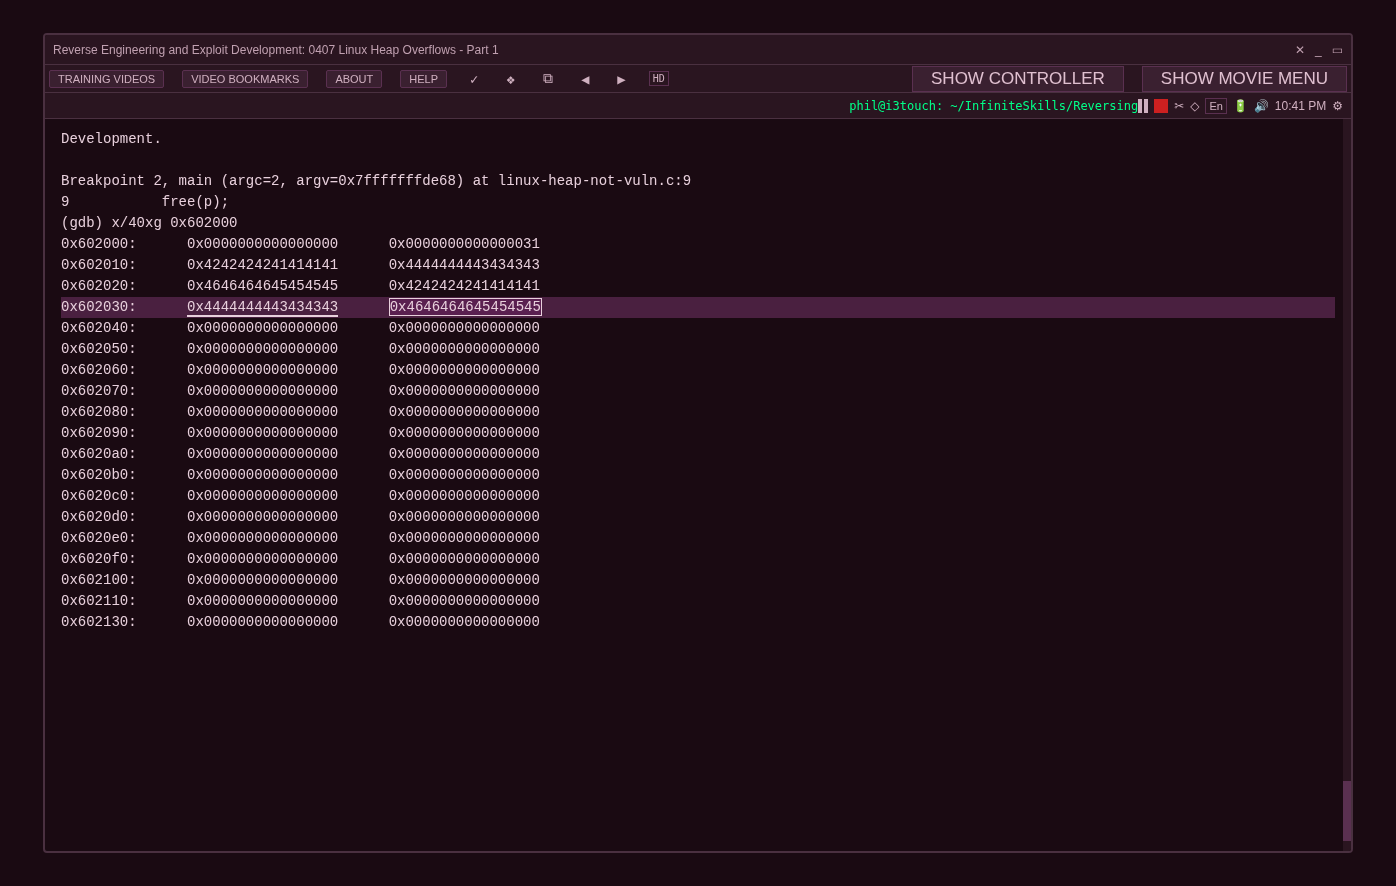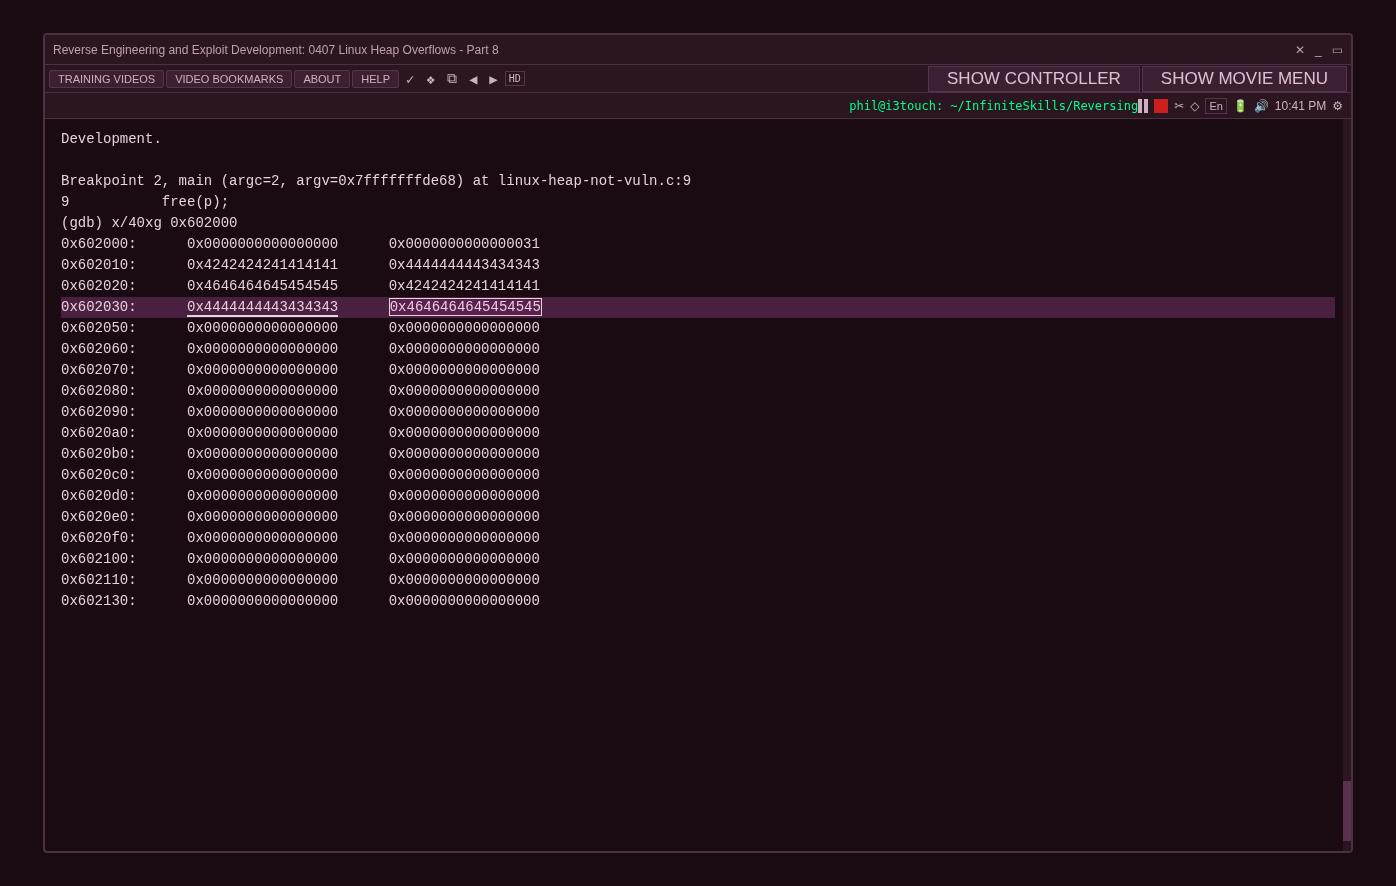--- a/index.html
+++ b/index.html
@@ -44,21 +44,21 @@
       font-size: 12px;
       font-family: sans-serif;
     }
     .menu-bar {
       background: #2a1520;
       height: 28px;
       display: flex;
       align-items: center;
       padding: 0 4px;
       border-bottom: 1px solid #4a3040;
-      gap: 2px;
+      gap: 18px;
     }
     .menu-item {
       color: #d0b0c0;
       font-size: 11px;
       font-family: sans-serif;
       padding: 2px 8px;
       cursor: pointer;
       white-space: nowrap;
       background: #3a2030;
       border: 1px solid #5a3050;
@@ -159,21 +159,21 @@
       position: relative;
       overflow: hidden;
     }
   </style>
 </head>
 <body>
 
 <div class="window">
 
   <div class="title-bar">
-    <span class="title-bar-text">Reverse Engineering and Exploit Development: 0407 Linux Heap Overflows - Part 8</span>
+    <span class="title-bar-text">Reverse Engineering and Exploit Development: 0407 Linux Heap Overflows - Part 1</span>
     <div class="title-bar-controls">
       <span style="cursor:pointer;">✕</span>
       <span style="cursor:pointer; margin: 0 4px;">_</span>
       <span style="cursor:pointer;">▭</span>
     </div>
   </div>
 
   <div class="menu-bar">
     <button class="menu-item">TRAINING VIDEOS</button>
     <button class="menu-item">VIDEO BOOKMARKS</button>
@@ -212,20 +212,21 @@
     <div class="terminal">
       <div class="terminal-line">Development.</div>
       <div class="terminal-line">&nbsp;</div>
       <div class="terminal-line">Breakpoint 2, main (argc=2, argv=0x7fffffffde68) at linux-heap-not-vuln.c:9</div>
       <div class="terminal-line">9           free(p);</div>
       <div class="terminal-line">(gdb) x/40xg 0x602000</div>
       <div class="terminal-line">0x602000:&nbsp;&nbsp;&nbsp;&nbsp;&nbsp;&nbsp;0x0000000000000000&nbsp;&nbsp;&nbsp;&nbsp;&nbsp;&nbsp;0x0000000000000031</div>
       <div class="terminal-line">0x602010:&nbsp;&nbsp;&nbsp;&nbsp;&nbsp;&nbsp;0x4242424241414141&nbsp;&nbsp;&nbsp;&nbsp;&nbsp;&nbsp;0x4444444443434343</div>
       <div class="terminal-line">0x602020:&nbsp;&nbsp;&nbsp;&nbsp;&nbsp;&nbsp;0x4646464645454545&nbsp;&nbsp;&nbsp;&nbsp;&nbsp;&nbsp;0x4242424241414141</div>
       <div class="terminal-line" style="background:#4a2040;">0x602030:&nbsp;&nbsp;&nbsp;&nbsp;&nbsp;&nbsp;<span style="border-bottom: 2px solid #e8d0dc;">0x4444444443434343</span>&nbsp;&nbsp;&nbsp;&nbsp;&nbsp;&nbsp;<span style="border: 1px solid #e8d0dc; background:#5a2050;">0x4646464645454545</span></div>
+      <div class="terminal-line">0x602040:&nbsp;&nbsp;&nbsp;&nbsp;&nbsp;&nbsp;0x0000000000000000&nbsp;&nbsp;&nbsp;&nbsp;&nbsp;&nbsp;0x0000000000000000</div>
       <div class="terminal-line">0x602050:&nbsp;&nbsp;&nbsp;&nbsp;&nbsp;&nbsp;0x0000000000000000&nbsp;&nbsp;&nbsp;&nbsp;&nbsp;&nbsp;0x0000000000000000</div>
       <div class="terminal-line">0x602060:&nbsp;&nbsp;&nbsp;&nbsp;&nbsp;&nbsp;0x0000000000000000&nbsp;&nbsp;&nbsp;&nbsp;&nbsp;&nbsp;0x0000000000000000</div>
       <div class="terminal-line">0x602070:&nbsp;&nbsp;&nbsp;&nbsp;&nbsp;&nbsp;0x0000000000000000&nbsp;&nbsp;&nbsp;&nbsp;&nbsp;&nbsp;0x0000000000000000</div>
       <div class="terminal-line">0x602080:&nbsp;&nbsp;&nbsp;&nbsp;&nbsp;&nbsp;0x0000000000000000&nbsp;&nbsp;&nbsp;&nbsp;&nbsp;&nbsp;0x0000000000000000</div>
       <div class="terminal-line">0x602090:&nbsp;&nbsp;&nbsp;&nbsp;&nbsp;&nbsp;0x0000000000000000&nbsp;&nbsp;&nbsp;&nbsp;&nbsp;&nbsp;0x0000000000000000</div>
       <div class="terminal-line">0x6020a0:&nbsp;&nbsp;&nbsp;&nbsp;&nbsp;&nbsp;0x0000000000000000&nbsp;&nbsp;&nbsp;&nbsp;&nbsp;&nbsp;0x0000000000000000</div>
       <div class="terminal-line">0x6020b0:&nbsp;&nbsp;&nbsp;&nbsp;&nbsp;&nbsp;0x0000000000000000&nbsp;&nbsp;&nbsp;&nbsp;&nbsp;&nbsp;0x0000000000000000</div>
       <div class="terminal-line">0x6020c0:&nbsp;&nbsp;&nbsp;&nbsp;&nbsp;&nbsp;0x0000000000000000&nbsp;&nbsp;&nbsp;&nbsp;&nbsp;&nbsp;0x0000000000000000</div>
       <div class="terminal-line">0x6020d0:&nbsp;&nbsp;&nbsp;&nbsp;&nbsp;&nbsp;0x0000000000000000&nbsp;&nbsp;&nbsp;&nbsp;&nbsp;&nbsp;0x0000000000000000</div>
       <div class="terminal-line">0x6020e0:&nbsp;&nbsp;&nbsp;&nbsp;&nbsp;&nbsp;0x0000000000000000&nbsp;&nbsp;&nbsp;&nbsp;&nbsp;&nbsp;0x0000000000000000</div>

